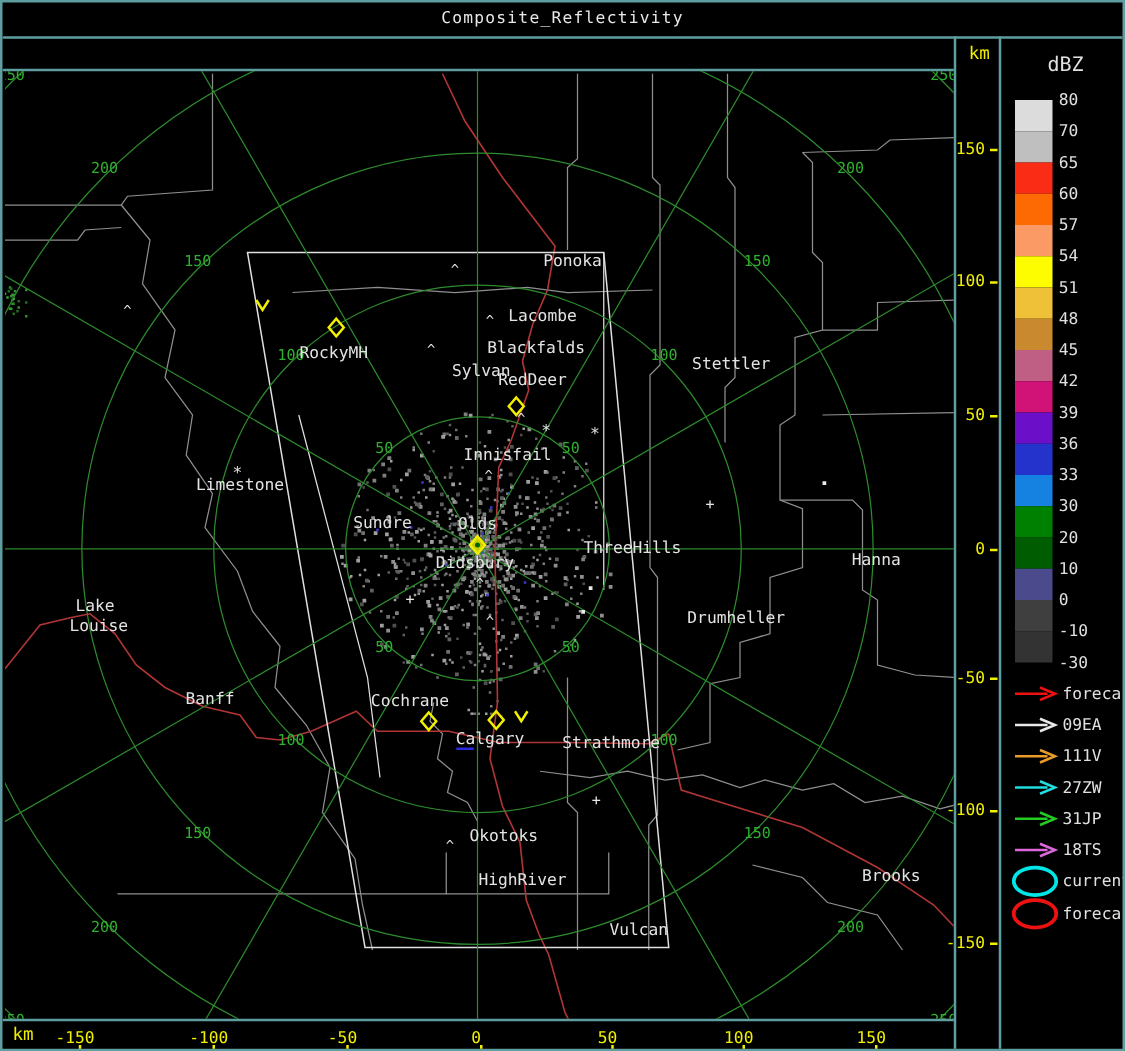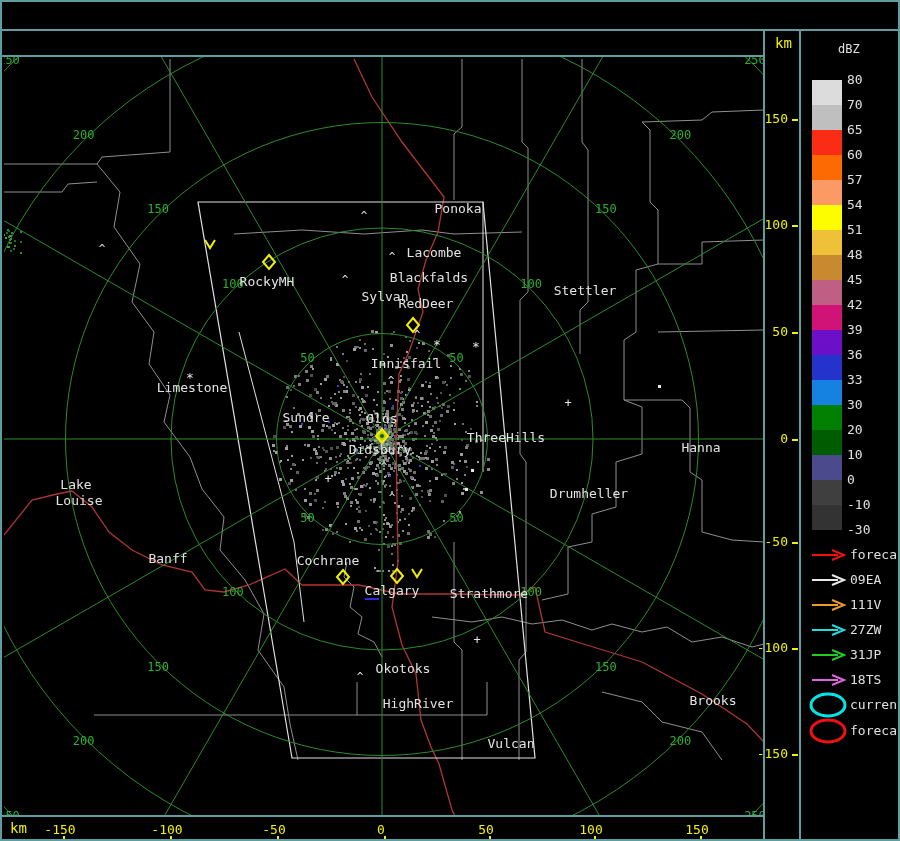--- a/index.html
+++ b/index.html
@@ -6,33 +6,34 @@
   #app{position:relative;width:900px;height:841px;background:#000;
        font-family:"DejaVu Sans Mono",monospace;overflow:hidden;
        border:2px solid #5f9ea0;box-sizing:border-box;}
   .hline{position:absolute;height:2px;background:#5f9ea0;}
   .vline{position:absolute;width:2px;background:#5f9ea0;}
   #titlebar{position:absolute;left:0;top:0;width:100%;height:27px;color:#e8e8e8;
             font-size:13px;text-align:center;line-height:26px;letter-spacing:1px;}
   #timestamp{position:absolute;left:8px;top:33px;color:#f0f000;font-size:14px;}
   #km-top{position:absolute;left:773px;top:33px;color:#f0f000;font-size:14px;}
   #km-bottom{position:absolute;left:8px;top:818px;color:#f0f000;font-size:14px;}
-  #dbz-label{position:absolute;left:836px;top:40px;color:#e0e0e0;font-size:12px;}
+  #dbz-label{position:absolute;left:836px;top:40px;color:#e0e0e0;font-size:16px;}
   svg{position:absolute;left:0;top:0;}
   text{font-family:"DejaVu Sans Mono",monospace;}
   .citytext{fill:#e3e3e3;font-size:13px;}
   .ringtext{fill:#2fae2f;font-size:12px;}
   .axistext{fill:#f0f000;font-size:13px;}
   .scaletext{fill:#e0e0e0;font-size:13px;}
   .legendtext{fill:#e0e0e0;font-size:13px;}
 </style>
 </head>
 <body>
 
 <div id="app">
+  <div id="titlebar">Composite_Reflectivity</div>
   <div class="hline" style="left:0;top:27px;width:900px;"></div>
   <div id="km-top">km</div>
   <div class="hline" style="left:0;top:53px;width:761px;"></div>
   <div class="vline" style="left:761px;top:27px;height:812px;"></div>
   <div class="vline" style="left:797px;top:27px;height:812px;"></div>
   <div class="hline" style="left:0;top:813px;width:761px;"></div>
   <div id="km-bottom">km</div>
   <div id="dbz-label">dBZ</div>
   <svg id="overlay" width="900" height="841">
     <defs>

